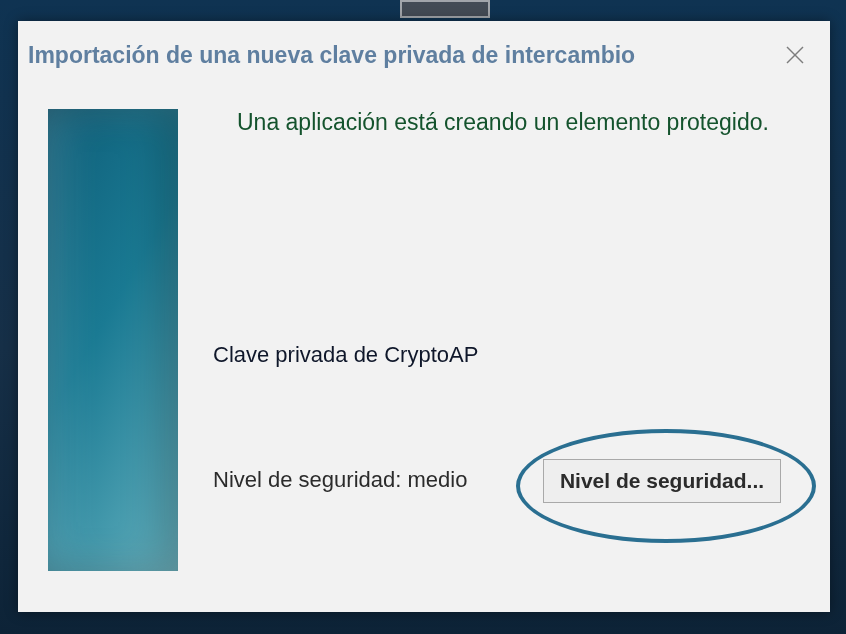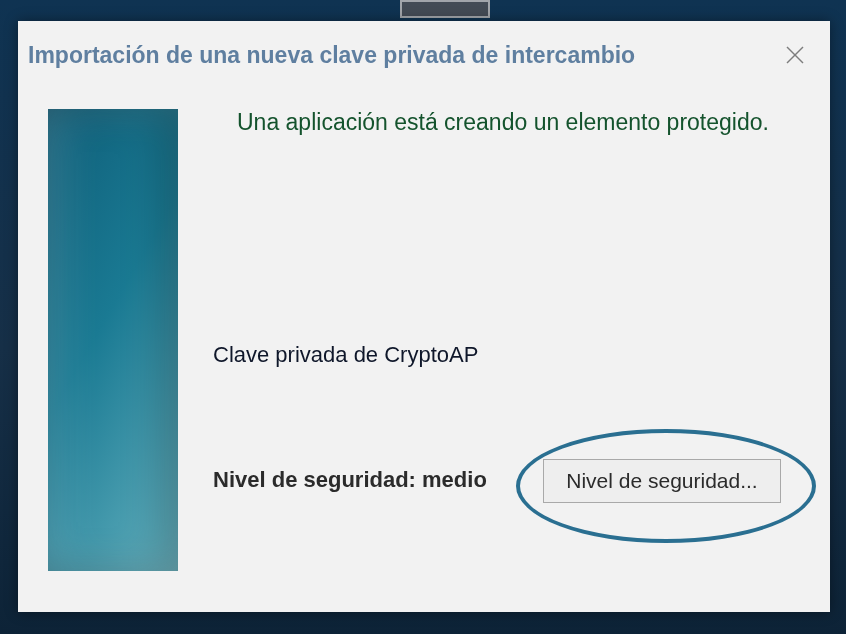--- a/index.html
+++ b/index.html
@@ -50,28 +50,28 @@
     color:#14532d;font-size:23px;line-height:1.35;margin-left:24px;
   }
   .msg-sub{
     position:absolute;top:235px;left:0;
     color:#0f172a;font-size:22px;
   }
   .sec-row{
     position:absolute;top:352px;left:0;right:0;height:50px;
   }
   .sec-label{
-    display:inline-block;color:#2b2b2b;font-size:22px;padding-top:8px;font-weight:bold;
+    display:inline-block;color:#2b2b2b;font-size:22px;padding-top:8px;
   }
   .btn{
     display:inline-flex;align-items:center;justify-content:center;
     background:#eeeeee;border:1px solid #a9a9a9;
     font-size:21px;color:#2b2b2b;
     font-family:inherit;
-    box-sizing:border-box;cursor:pointer;
+    box-sizing:border-box;cursor:pointer;font-weight:bold;
   }
   .btn-sec{
     position:absolute;left:330px;top:0;width:238px;height:44px;
   }
   .ellipse{
     position:absolute;left:303px;top:-30px;width:292px;height:106px;
     border:4px solid #2a6f91;border-radius:50%;
     pointer-events:none;
   }
   .btn-row{

